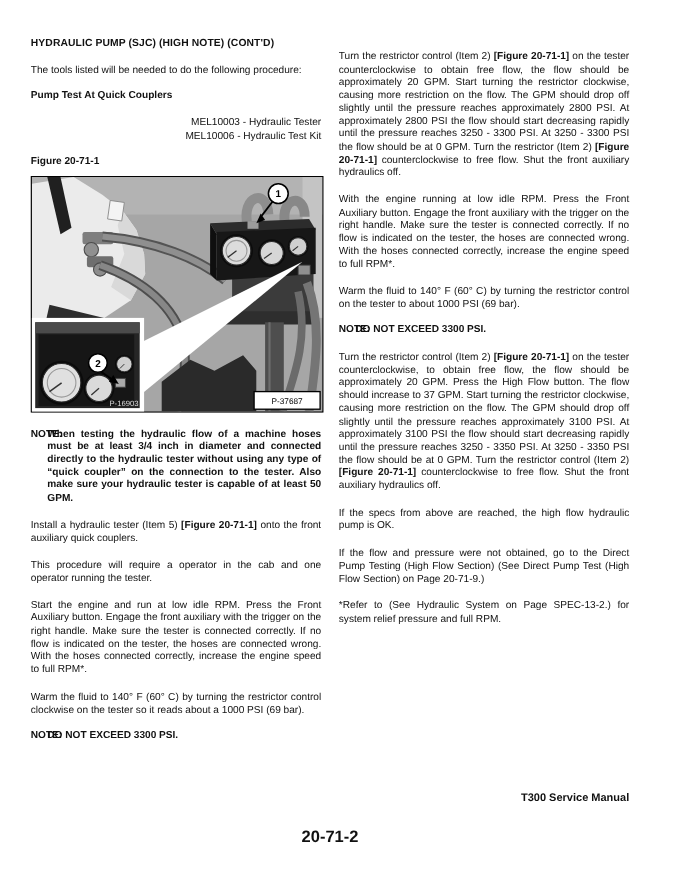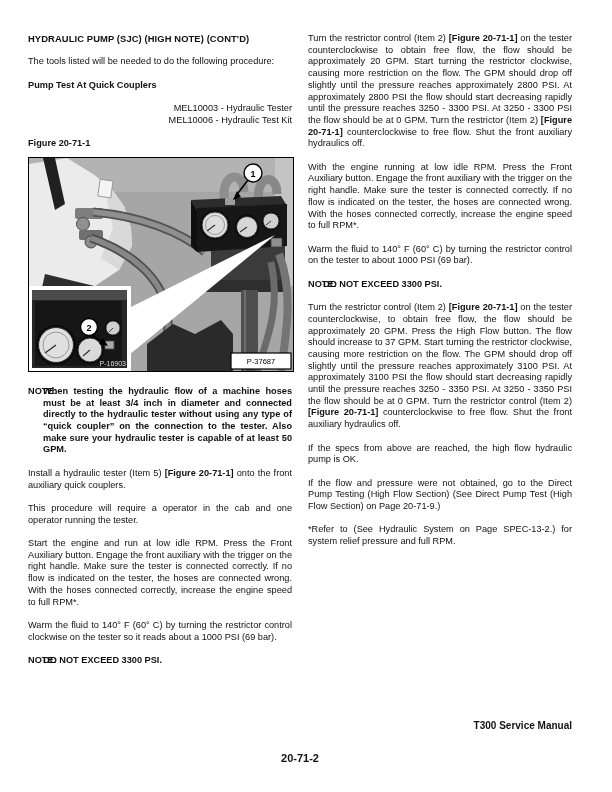--- a/index.html
+++ b/index.html
@@ -5,30 +5,30 @@
   html,body{margin:0;padding:0;background:#ffffff;}
   body{width:612px;height:792px;position:relative;overflow:hidden;
        font-family:"Liberation Sans", sans-serif;color:#111;}
   .col{position:absolute;top:33px;width:264px;font-size:9.2px;line-height:11.7px;}
   .col-left{left:28px;}
   .col-right{left:308px;}
   .blk{margin:0 0 11.7px 0;}
   .h1{font-weight:bold;font-size:9.4px;letter-spacing:0.1px;}
   .h2{font-weight:bold;}
   .caption{margin-bottom:7px;}
-  .para{text-align:justify;}
+  .para{text-align:justify;margin-top:13px;}
   .nojust{text-align:right;}
   .note{font-weight:bold;position:relative;padding-left:15px;text-align:justify;}
   .note .note-label{position:absolute;left:0;top:0;}
   .figure-frame{border:1.5px solid #000;width:264px;height:213px;margin:0 0 14px 0;
                 box-sizing:content-box;background:#a6a6a6;}
   .figure-frame svg{display:block;}
   svg text{font-family:"Liberation Sans", sans-serif;}
   .footer-pagenum{position:absolute;left:28px;top:752px;width:544px;text-align:center;
-                  font-weight:bold;font-size:11px;}
+                  font-weight:bold;font-size:15px;}
   .footer-title{position:absolute;top:720px;right:40px;font-weight:bold;font-size:10px;}
 </style>
 </head>
 <body>
 
 <div class="page">
 
   <div class="col col-left">
     <div>
         <div class="blk h1">HYDRAULIC PUMP (SJC) (HIGH NOTE) (CONT'D)</div>

